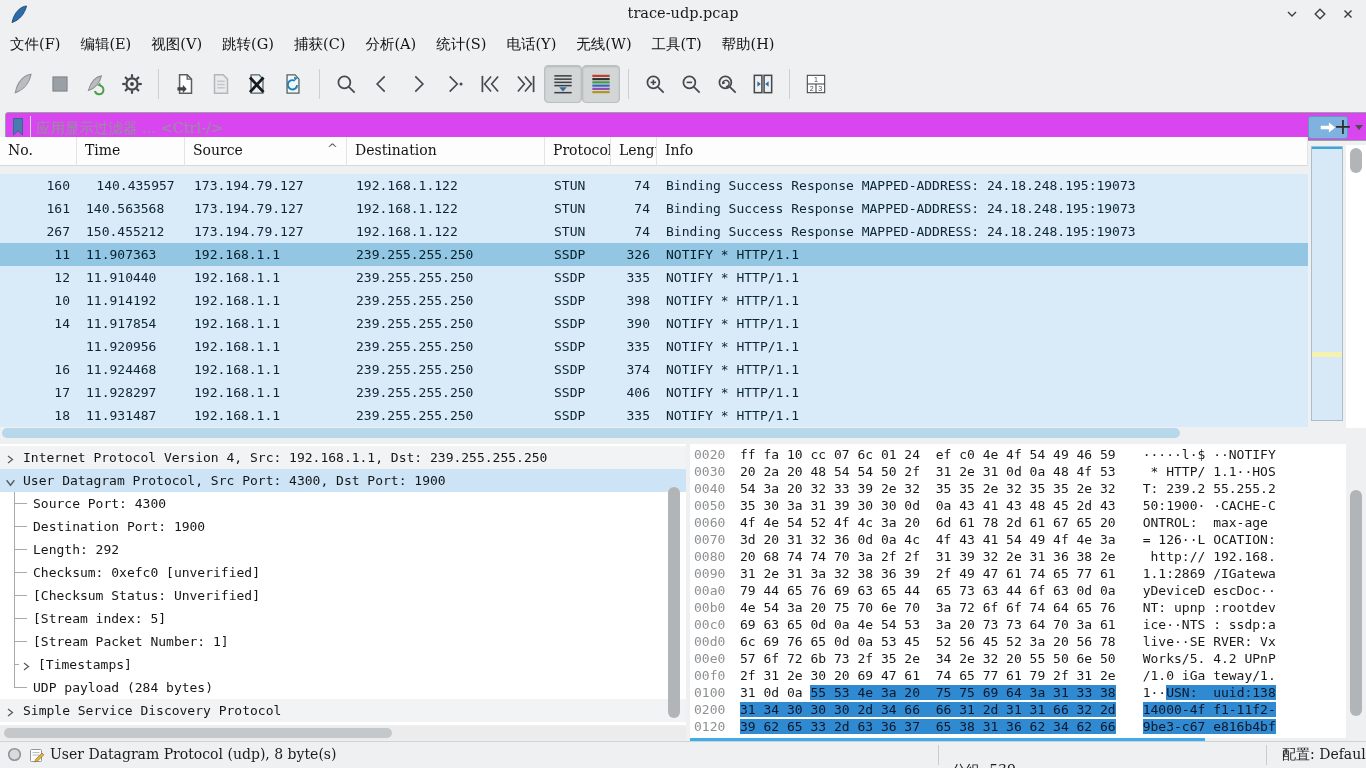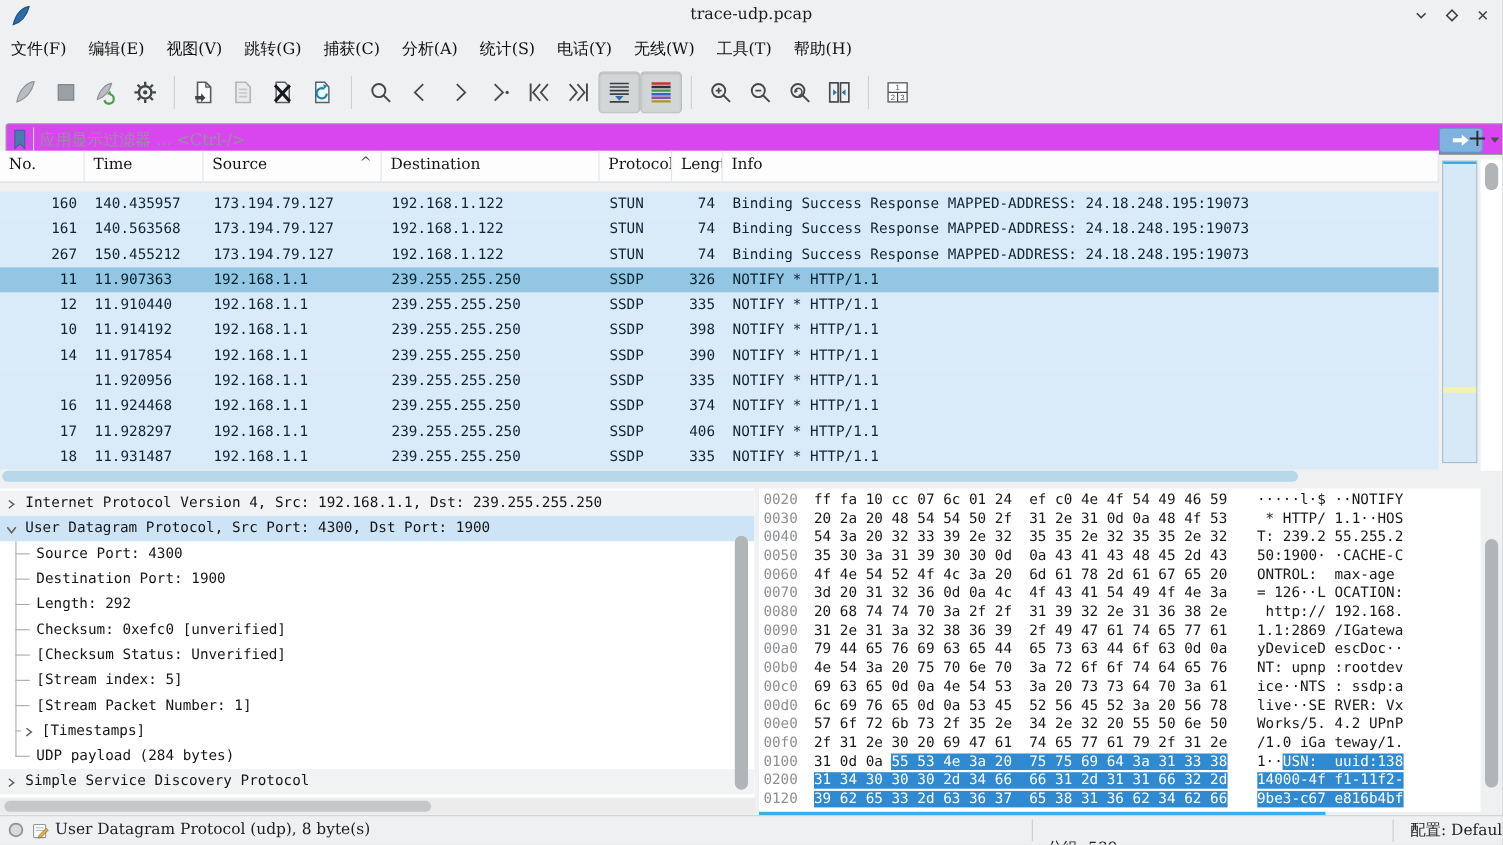--- a/index.html
+++ b/index.html
@@ -74,21 +74,21 @@
   .dt-vthumb{position:absolute;left:668px;top:487px;width:12px;height:231px;border-radius:6px;background:var(--scroll-thumb,#b2b5b7);}
   .dt-hscroll{position:absolute;left:0;top:726px;width:686px;height:14px;background:#ececed;}
   .dt-hscroll .thumb{position:absolute;left:4px;top:2px;width:388px;height:10px;border-radius:5px;background:#c5c8ca;}
   
   .hexpane{position:absolute;left:690px;top:444px;width:656px;height:294px;background:#fff;overflow:hidden;
            font-family:"DejaVu Sans Mono","Liberation Mono",monospace;font-size:13px;padding-top:2px;box-sizing:border-box;}
   .hx-row{height:17px;line-height:17px;white-space:pre;display:flex;}
   .hx-off{width:38px;margin-left:4px;color:#8d9093;flex:0 0 auto;}
   .hx-bytes{margin-left:8px;color:#17191b;flex:0 0 auto;}
   .hx-ascii{margin-left:27px;color:#17191b;flex:0 0 auto;}
-  .hl{background:var(--hex-hl-bg,#2f8ad2);color:#ffffff;}
+  .hl{background:var(--hex-hl-bg,#2f8ad2);color:#0f172a;}
   .hx-vthumb{position:absolute;left:1350px;top:490px;width:12px;height:226px;border-radius:6px;background:var(--scroll-thumb,#b2b5b7);}
   .hx-hthumb{position:absolute;left:690px;top:738px;width:515px;height:3px;background:var(--accent-blue,#3daee9);}
   
   .statusbar{position:absolute;left:0;top:741px;width:1366px;height:27px;border-top:1px solid #cfd2d4;
              font-size:14px;color:#1c1c1c;background:var(--chrome-bg,#eff0f1);}
   .sb-expert{position:absolute;left:7px;top:5px;}
   .sb-comment{position:absolute;left:29px;top:5px;}
   .sb-left{position:absolute;left:50px;top:4px;white-space:nowrap;}
   .sb-sep{position:absolute;top:3px;width:1px;height:20px;background:#c9cccd;}
   .sb-packets{position:absolute;left:952px;top:20px;white-space:nowrap;}
@@ -380,21 +380,21 @@
       <div class="pl-h" style="width: 108px;"><span>Time</span></div>
       <div class="pl-h" style="width: 162px;"><span>Source</span><span class="sort">^</span></div>
       <div class="pl-h" style="width: 198px;"><span>Destination</span></div>
       <div class="pl-h" style="width: 66px;"><span>Protocol</span></div>
       <div class="pl-h" style="width: 46px;"><span>Length</span></div>
       <div class="pl-h" style="width: 651px;"><span>Info</span></div>
     </div>
   <div class="pl-rows" id="pl-rows">
       <div class="pl-row">
         <div class="pl-cell r" style="width: 77px;">160</div>
-        <div class="pl-cell l" style="width: 108px;">140.435957</div>
+        <div class="pl-cell l" style="width: 108px; text-align: center;">140.435957</div>
         <div class="pl-cell l" style="width: 162px;">173.194.79.127</div>
         <div class="pl-cell l" style="width: 198px;">192.168.1.122</div>
         <div class="pl-cell l" style="width: 66px;">STUN</div>
         <div class="pl-cell r" style="width: 46px;">74</div>
         <div class="pl-cell l" style="width: 651px;">Binding Success Response MAPPED-ADDRESS: 24.18.248.195:19073</div>
       </div>
       <div class="pl-row">
         <div class="pl-cell r" style="width: 77px;">161</div>
         <div class="pl-cell l" style="width: 108px;">140.563568</div>
         <div class="pl-cell l" style="width: 162px;">173.194.79.127</div>

